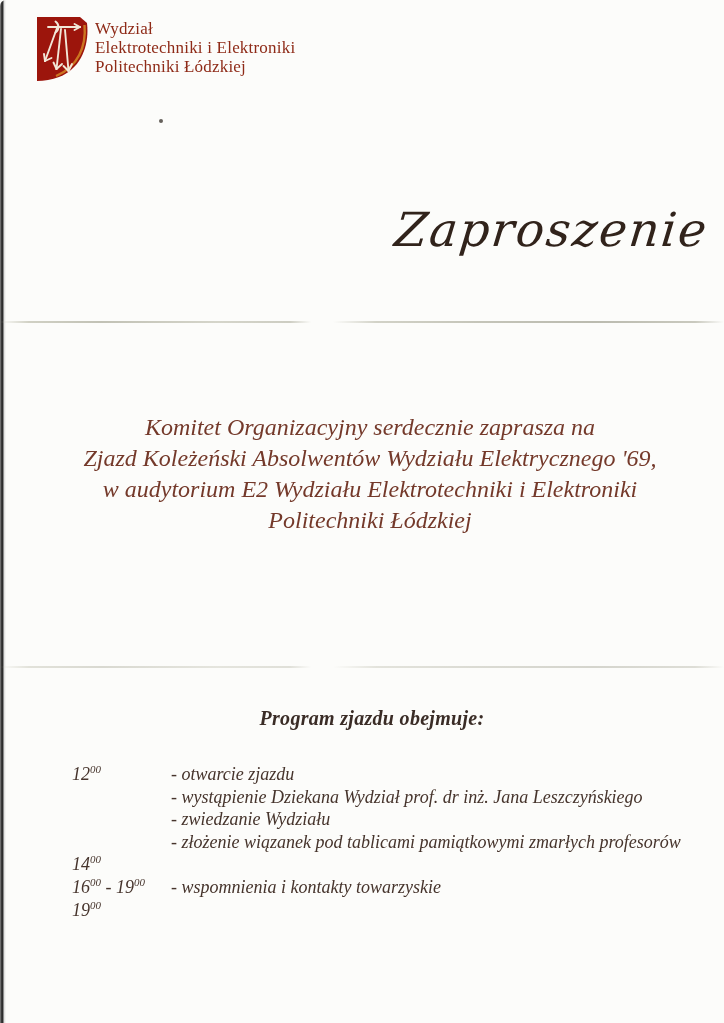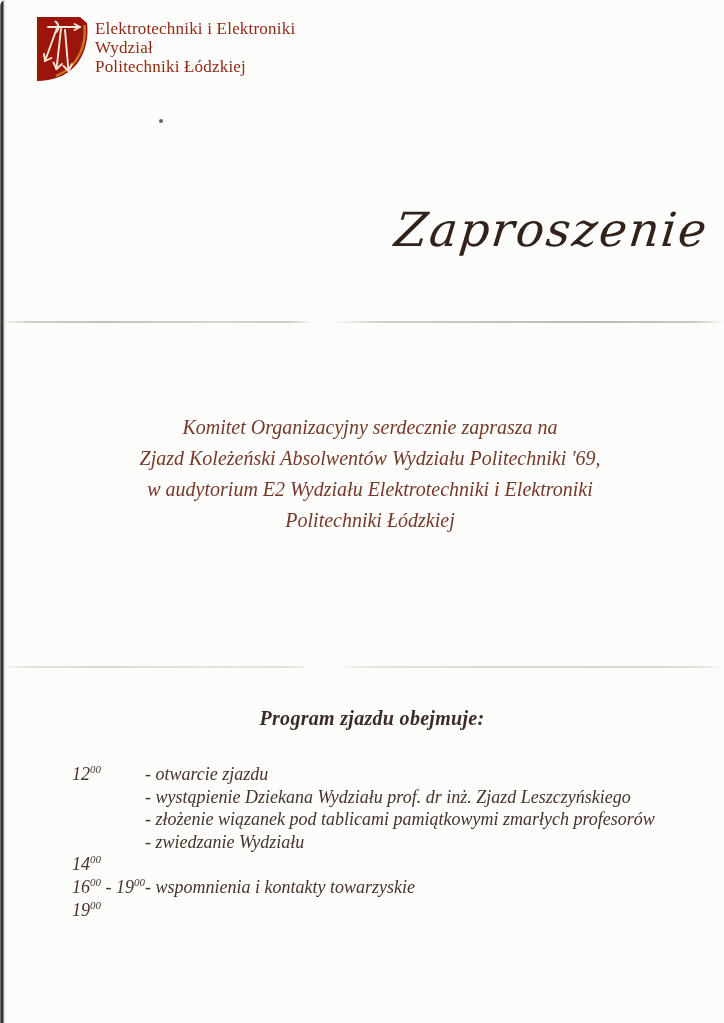--- a/index.html
+++ b/index.html
@@ -45,39 +45,39 @@
       transparent 0%, #c2c2b2 4%, #aeae9e 14%, #c8c8ba 30%, #bdbdaf 40%,
       transparent 43%, transparent 46%,
       #c4c4b6 52%, #b2b2a3 66%, #a5a596 82%, #b8b8aa 96%, transparent 100%);
   }
   .fold-1 { top: 321px; opacity: .75; }
   .fold-2 { top: 666px; opacity: .45; }
   .invitation {
     position: absolute; left: 55px; top: 412px; width: 630px;
     text-align: center;
     font-style: italic;
-    font-size: 20px; line-height: 31px;
+    font-size: 24px; line-height: 31px;
     color: #74392a;
   }
   .program-heading {
     position: absolute; left: 10px; top: 707px; width: 724px;
     text-align: center;
     font-style: italic; font-weight: bold;
     font-size: 20px;
     color: #3a2c26;
     letter-spacing: .3px;
   }
   .program-heading span { text-underline-offset: 3px; }
   .program {
     position: absolute; left: 72px; top: 763px; right: 8px;
     font-style: italic;
     font-size: 18px; line-height: 22.6px;
     color: #46342c;
   }
-  .program-row { display: flex; }
+  .program-row { display: flex; gap: 26px; }
   .program-time { flex: 0 0 73px; white-space: nowrap; }
   .program-desc { flex: 1; }
   sup.hh { font-size: 11px; line-height: 0; vertical-align: super; letter-spacing: 0; }
 </style>
 </head>
 <body>
 
 <div class="scan-edge"></div>
 
 <svg class="crest" viewBox="0 0 54 66" aria-hidden="true">
@@ -94,59 +94,59 @@
     <path d="M26,13 L21.5,53"></path>
       <path d="M21.5,53 L18.5,46.5"></path>
       <path d="M21.5,53 L27,48"></path>
     <path d="M30,14 L33.5,55"></path>
       <path d="M33.5,55 L28.5,50"></path>
       <path d="M33.5,55 L37,48"></path>
   </g>
 </svg>
 
 <div class="org-block">
+  <div>Wydział</div>
   <div>Elektrotechniki i Elektroniki</div>
-  <div>Wydział</div>
   <div>Politechniki Łódzkiej</div>
 </div>
 
 <div class="speck"></div>
 
 <div class="title-script">Zaproszenie</div>
 
 <div class="fold fold-1"></div>
 <div class="fold fold-2"></div>
 
 <div class="invitation">
   <div>Komitet Organizacyjny serdecznie zaprasza na</div>
-  <div>Zjazd Koleżeński Absolwentów Wydziału Politechniki '69,</div>
+  <div>Zjazd Koleżeński Absolwentów Wydziału Elektrycznego '69,</div>
   <div>w audytorium E2 Wydziału Elektrotechniki i Elektroniki</div>
   <div>Politechniki Łódzkiej</div>
 </div>
 
 <div class="program-heading">
   <span>Program zjazdu obejmuje:</span>
 </div>
 
 <div class="program">
   <div class="program-row">
     <span class="program-time"><span>12</span><sup class="hh">00</sup></span>
     <span class="program-desc">- otwarcie zjazdu</span>
   </div>
   <div class="program-row">
     <span class="program-time"></span>
-    <span class="program-desc">- wystąpienie Dziekana Wydziału prof. dr inż. Zjazd Leszczyńskiego</span>
+    <span class="program-desc">- wystąpienie Dziekana Wydział prof. dr inż. Jana Leszczyńskiego</span>
+  </div>
+  <div class="program-row">
+    <span class="program-time"></span>
+    <span class="program-desc">- zwiedzanie Wydziału</span>
   </div>
   <div class="program-row">
     <span class="program-time"></span>
     <span class="program-desc">- złożenie wiązanek pod tablicami pamiątkowymi zmarłych profesorów</span>
-  </div>
-  <div class="program-row">
-    <span class="program-time"></span>
-    <span class="program-desc">- zwiedzanie Wydziału</span>
   </div>
   <div class="program-row">
     <span class="program-time"><span>14</span><sup class="hh">00</sup></span>
   </div>
   <div class="program-row">
     <span class="program-time"><span>16</span><sup class="hh">00</sup><span> - </span><span>19</span><sup class="hh">00</sup></span>
     <span class="program-desc">- wspomnienia i kontakty towarzyskie</span>
   </div>
   <div class="program-row">
     <span class="program-time"><span>19</span><sup class="hh">00</sup></span>

